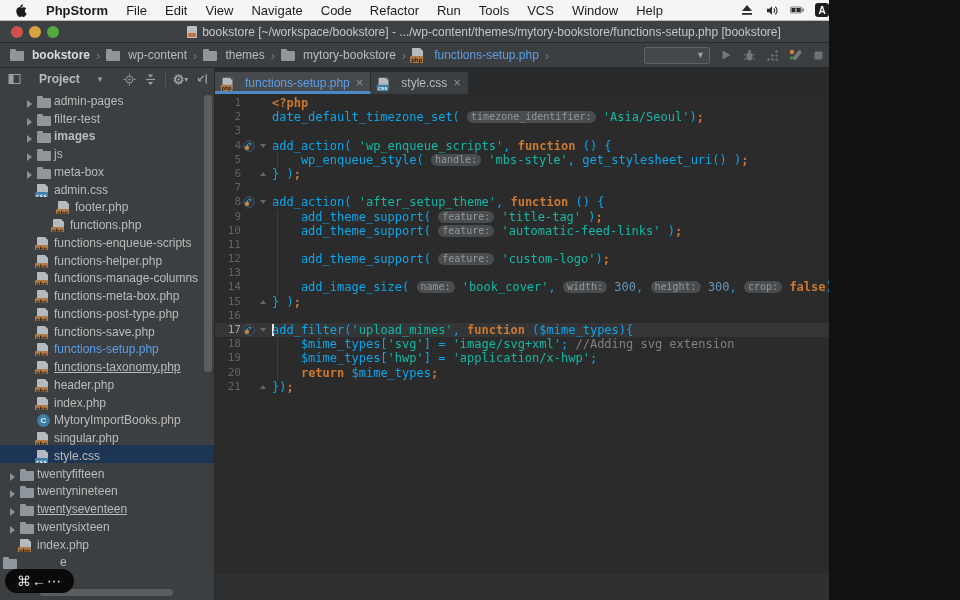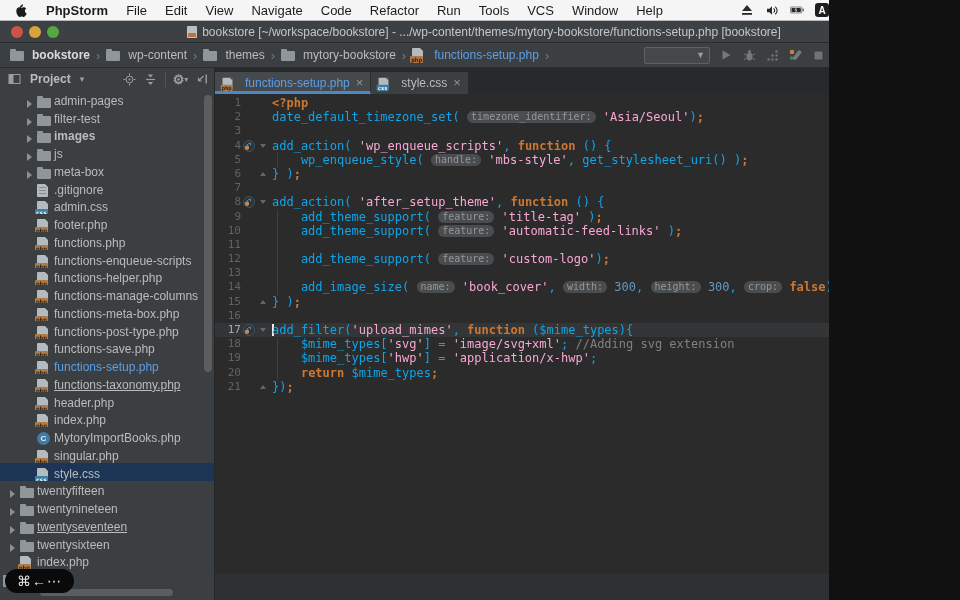--- a/index.html
+++ b/index.html
@@ -35,21 +35,21 @@
   .run-select{width:66px;height:17px;background:#45484a;border:1px solid #5f6264;border-radius:2px;color:#bbb;font-size:11px;display:flex;align-items:center;padding:0 4px;}
   .run-select .dd{margin-left:auto;color:#9a9ea0;font-size:9px;}
   .tb-sep{width:1px;height:15px;background:#525556;}
   .tbi{width:14px;height:14px;display:flex;align-items:center;justify-content:center;}
 
   
   .main{position:absolute;left:0;top:68px;width:960px;height:532px;display:flex;}
 
   
   .ppanel{position:relative;width:215px;height:532px;background:#3c3f41;border-right:1px solid #272727;flex:none;overflow:hidden;}
-  .phead{height:22px;display:flex;align-items:center;padding:0 6px 0 8px;color:#bbbbbb;font-size:12px;font-weight:bold;gap:9px;}
+  .phead{height:22px;display:flex;align-items:center;padding:0 6px 0 8px;color:#bbbbbb;font-size:12px;font-weight:bold;gap:18px;}
   .phead .dd{font-size:9px;color:#9a9ea0;font-weight:normal;}
   .phead-icons{margin-left:auto;display:flex;align-items:center;gap:8px;}
   .phicon{width:13px;height:13px;display:flex;align-items:center;justify-content:center;color:#9a9ea0;font-size:13px;}
   .gear-g{font-size:13px;line-height:13px;}
   .tree{position:relative;}
   .tree-row{display:flex;align-items:flex-end;height:17.75px;width:215px;font-size:12px;color:#bbbbbb;white-space:nowrap;overflow:hidden;}
   .tree-row.selected{background:#1d3554;}
   .tree-row.openfile .tree-label{color:#5c9fe8;}
   .tree-row.partial{transform:translateX(-12px);}
   .tree-row.partial .tree-label{padding-left:40px;}
@@ -88,21 +88,21 @@
   .ln{width:26px;flex:none;text-align:right;color:#606366;font-size:11px;}
   .cl.current .ln{color:#a4a6a8;}
   .gic{width:16px;flex:none;display:flex;align-items:center;justify-content:center;}
   .gf{width:12px;flex:none;display:flex;align-items:center;justify-content:center;}
   .fold-d{width:0;height:0;border-top:4px solid #63676a;border-left:3.5px solid transparent;border-right:3.5px solid transparent;}
   .fold-u{width:0;height:0;border-bottom:4px solid #63676a;border-left:3.5px solid transparent;border-right:3.5px solid transparent;}
   .lt{margin-left:3px;}
   .tk-p{color:#0ea5e9;}
   .tk-k{color:#cc7832;font-weight:bold;}
   .tk-t{color:#cb7832;font-weight:bold;}
-  .tk-s{color:#f9a8d4;}
+  .tk-s{color:#14b8a6;}
   .tk-n{color:#6897bb;}
   .tk-c{color:#808080;}
   .tk-h{display:inline-block;background:#4a4d4f;color:#949698;font-size:10px;line-height:12px;padding:0 4px;border-radius:7px;vertical-align:1px;}
   .caret{display:inline-block;width:1.5px;height:12px;background:#eceff1;vertical-align:-2px;margin-right:-1.5px;}
   .indent-guide{position:absolute;width:1px;background:#3e4143;left:62px;}
   .margin-guide{position:absolute;left:728px;top:26px;bottom:26px;width:1px;background:#47494b;}
   .insp-ok{position:absolute;right:2px;top:30px;}
   .stripe-mark{position:absolute;right:2px;top:266px;width:9px;height:3px;background:#4a7a44;}
   .editor-bottom{position:absolute;left:0;right:0;bottom:0;height:26px;background:#2e3031;}
   
@@ -372,44 +372,35 @@
             </span>
             <span class="icon-slot">
               <span class="ic-folder"></span>
             </span>
             <span class="tree-label">meta-box</span>
           </div>
           <div class="tree-row" style="padding-left: 22px;">
             <span class="arrow-slot"></span>
             <span class="icon-slot">
               <span class="ic-file">
-                <span class="ic-lines"></span>
-              </span>
-            </span>
-            <span class="tree-label">.gitignore</span>
-          </div>
-          <div class="tree-row" style="padding-left: 22px;">
-            <span class="arrow-slot"></span>
-            <span class="icon-slot">
-              <span class="ic-file">
                 <span class="ic-badge bg-css">css</span>
               </span>
             </span>
             <span class="tree-label">admin.css</span>
           </div>
-          <div class="tree-row" style="padding-left: 22px;">
+          <div class="tree-row" style="padding-left: 22px; margin-left: 21px;">
             <span class="arrow-slot"></span>
             <span class="icon-slot">
               <span class="ic-file">
                 <span class="ic-badge bg-php">php</span>
               </span>
             </span>
             <span class="tree-label">footer.php</span>
           </div>
-          <div class="tree-row" style="padding-left: 22px;">
+          <div class="tree-row" style="padding-left: 22px; margin-left: 16px;">
             <span class="arrow-slot"></span>
             <span class="icon-slot">
               <span class="ic-file">
                 <span class="ic-badge bg-php">php</span>
               </span>
             </span>
             <span class="tree-label">functions.php</span>
           </div>
           <div class="tree-row" style="padding-left: 22px;">
             <span class="arrow-slot"></span>

